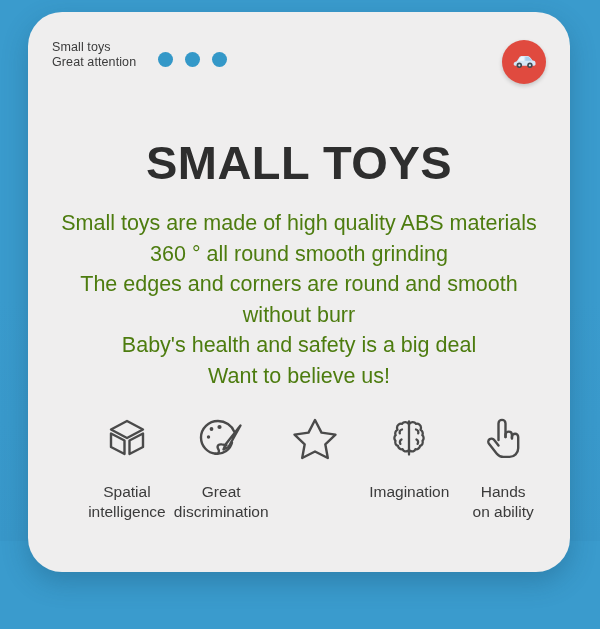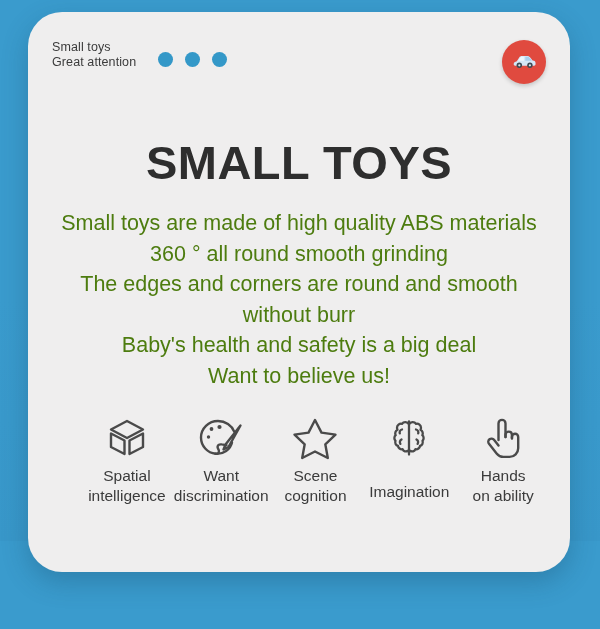--- a/index.html
+++ b/index.html
@@ -125,21 +125,21 @@
     flex-direction: column;
     align-items: center;
   }
   .feature-icon {
     height: 56px;
     display: flex;
     align-items: center;
     justify-content: center;
   }
   .feature-label {
-    margin-top: 0;
+    margin-top: 16px;
     text-align: center;
     font-size: 15.5px;
     line-height: 20px;
     color: #3b3b3b;
     white-space: pre-line;
     font-family: "Liberation Sans", sans-serif;
   }
   .feature-label.single {
     margin-top: 16px;
   }
@@ -202,32 +202,30 @@
         <div class="feature-icon">
           <svg width="50" height="48" viewBox="0 0 50 48" fill="none" stroke="#4a4a4a" stroke-width="2.4" stroke-linejoin="round" stroke-linecap="round">
             <path d="M36 28.5c-1.6 7-8.6 12-16.3 11.3C11.4 39 5 32 5 23.5 5 14.4 12.6 7 22 7c7.4 0 13.8 4.4 16.2 10.6"></path>
             <path d="M19.5 39.8c2.6.2 3.6-1.2 3.4-3-.2-1.9-1.7-2.6-1.3-4.3.4-1.8 2.4-2.3 4.2-2.1 1.6.1 3.2.6 4.7.8"></path>
             <circle cx="15.5" cy="15" r="1.9" fill="#4a4a4a" stroke="none"></circle>
             <circle cx="23.5" cy="13" r="2.1" fill="#4a4a4a" stroke="none"></circle>
             <circle cx="12.5" cy="23" r="1.7" fill="#4a4a4a" stroke="none"></circle>
             <path d="M44.5 11.5 L29.5 30.5 L27.5 35.5 L32.5 33 Z"></path>
           </svg>
         </div>
-        <div class="feature-label">Want
+        <div class="feature-label">Great
 discrimination</div>
       </div>
 
       <div class="feature">
         <div class="feature-icon">
           <svg width="50" height="48" viewBox="0 0 50 48" fill="none" stroke="#4a4a4a" stroke-width="2.4" stroke-linejoin="round" stroke-linecap="round">
             <path d="M25 6 L31.5 18.6 L45.5 20.6 L35.3 30.3 L37.8 44 L25 37.5 L12.2 44 L14.7 30.3 L4.5 20.6 L18.5 18.6 Z"></path>
           </svg>
         </div>
-        <div class="feature-label">Scene
-cognition</div>
       </div>
 
       <div class="feature">
         <div class="feature-icon">
           <svg width="46" height="48" viewBox="0 0 46 48" fill="none" stroke="#4a4a4a" stroke-width="2.3" stroke-linejoin="round" stroke-linecap="round">
             <path d="M23 7.5v33"></path>
             <path d="M23 10c-1.6-2.4-5.4-2.6-7 -.2-2.6-.6-5 1.3-5 3.9 0 .7.2 1.4.5 2-2 1-2.9 3.5-1.8 5.5-1.7 1.4-1.8 4-.2 5.6-.9 2.1.3 4.5 2.5 5 .2 2.3 2.4 3.9 4.6 3.4.9 2.1 3.5 2.9 5.4 1.6"></path>
             <path d="M23 10c1.6-2.4 5.4-2.6 7-.2 2.6-.6 5 1.3 5 3.9 0 .7-.2 1.4-.5 2 2 1 2.9 3.5 1.8 5.5 1.7 1.4 1.8 4 .2 5.6.9 2.1-.3 4.5-2.5 5-.2 2.3-2.4 3.9-4.6 3.4-.9 2.1-3.5 2.9-5.4 1.6"></path>
             <path d="M16 15.5c-1.8.4-2.8 2.2-2.2 3.9"></path>
             <path d="M30 15.5c1.8.4 2.8 2.2 2.2 3.9"></path>

